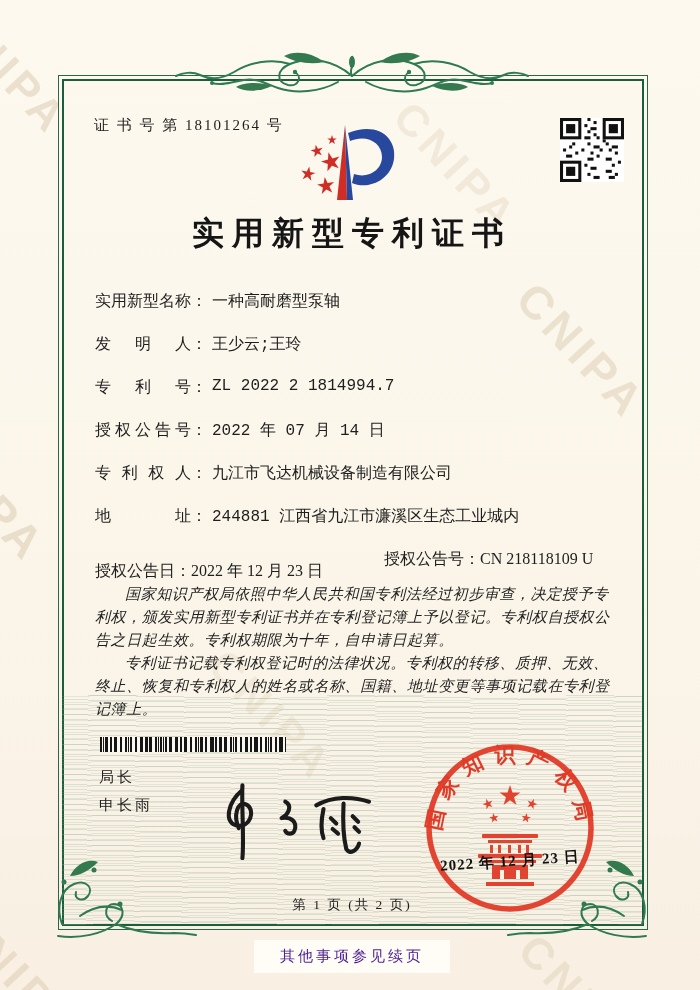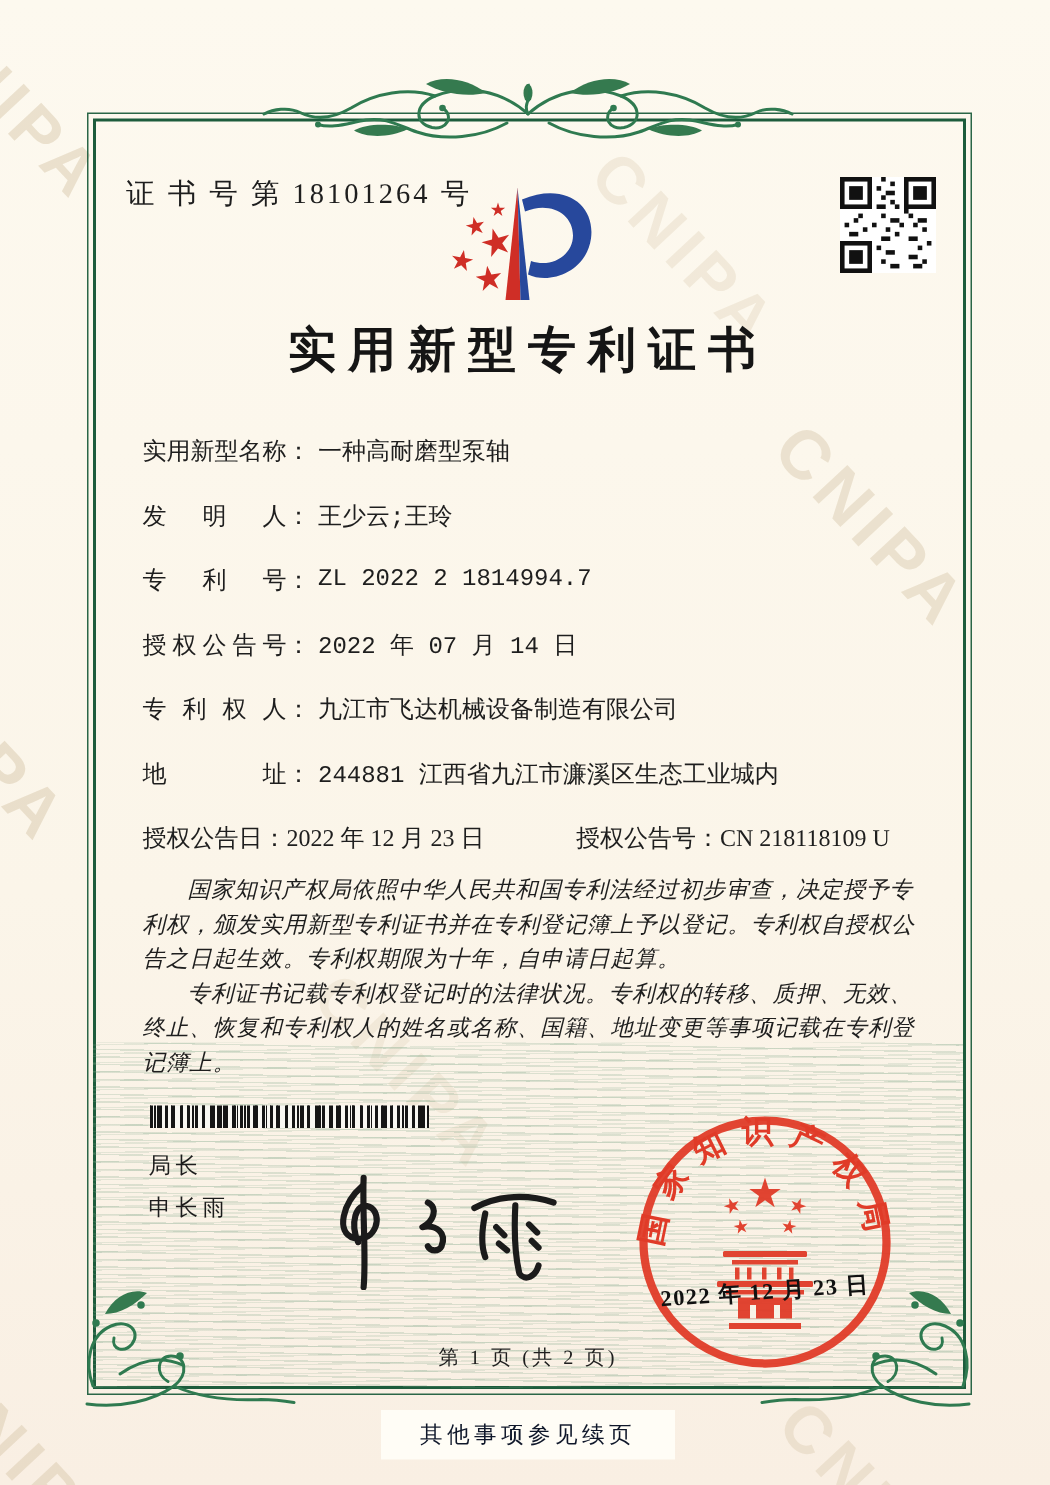--- a/index.html
+++ b/index.html
@@ -16,32 +16,32 @@
   .frame{position:absolute; left:58px; top:75px; width:588px; height:853px;
     border:1px solid #2a6647; z-index:1;}
   .frame-inner{position:absolute; left:3px; top:3px; right:3px; bottom:3px;
     border:2px solid #1d5c3c;}
   .waves{position:absolute; left:62px; top:695px; width:580px; height:230px; z-index:1;
     background-image:
       repeating-linear-gradient(1.2deg, rgba(125,165,135,.25) 0 1px, transparent 1px 5px),
       repeating-linear-gradient(-1.2deg, rgba(125,165,135,.18) 0 1px, transparent 1px 6px);}
   .orn{position:absolute; z-index:2;}
   .orn-br{transform:scaleX(-1);}
-  .cert-no{position:absolute; left:84px; top:116px; font-size:19px; letter-spacing:2px; z-index:2;}
+  .cert-no{position:absolute; left:94px; top:116px; font-size:15px; letter-spacing:2px; z-index:2;}
   .logo{position:absolute; left:295px; top:113px; z-index:2;}
   .qr{position:absolute; left:560px; top:118px; z-index:2;}
   .title{position:absolute; left:0; top:212px; width:704px; margin:0; text-align:center;
     font-size:32px; font-weight:bold; letter-spacing:8px; color:#151515; z-index:2;}
   .fields{position:absolute; left:95px; top:291px; width:530px; z-index:2;}
   .field-row{display:flex; height:43px; font-size:16px; position:relative;font-family:Liberation Mono, monospace;}
   .f-label{display:inline-block; width:96px; text-align:justify; text-align-last:justify; flex:none;}
   .f-colon{flex:none; padding-right:5px;}
   .f-value{white-space:nowrap;}
   .grant-row{height:43px; font-size:16px; position:relative;}
-  .grant-a{position:absolute; left:0; top:0; white-space:nowrap;text-align:center;}
+  .grant-a{position:absolute; left:0; top:12px; white-space:nowrap;text-align:center;}
   .grant-b{position:absolute; left:260px; top:0; white-space:nowrap;margin-left:29px;}
   .paras{position:absolute; left:95px; top:583px; width:524px; font-size:15px;
     line-height:23px; letter-spacing:.6px; z-index:2;}
   .paras p{margin:0; text-indent:2em;font-style:italic;}
   .barcode{position:absolute; left:100px; top:737px; width:186px; height:15px; z-index:2;
     background-color:#f8f7f2;
     background-image:
       repeating-linear-gradient(90deg,#151515 0 2px,transparent 2px 5px),
       repeating-linear-gradient(90deg,#151515 0 1px,transparent 1px 7px),
       repeating-linear-gradient(90deg,transparent 0 3px,#151515 3px 4px,transparent 4px 11px);}
@@ -50,21 +50,21 @@
   .signer div{margin-bottom:9px;}
   .signature{position:absolute; left:208px; top:778px; z-index:3;}
   .seal-wrap{position:absolute; left:424px; top:742px; width:172px; height:172px; z-index:4;}
   .seal-date{position:absolute; left:4px; top:110px; width:164px; text-align:center;
     font-size:15px; font-weight:bold; letter-spacing:1px; color:#111;
     transform:rotate(-4deg); z-index:5;}
   .page-ind{position:absolute; left:0; top:896px; width:704px; text-align:center;
     font-size:13.5px; letter-spacing:2px; z-index:2;}
   .footer-note{position:absolute; left:0; top:940px; width:704px; text-align:center; z-index:2;}
   .footer-note span{display:inline-block; background:#fffdf6; padding:7px 26px;
-    font-size:15px; letter-spacing:3px; color:#0f172a;}
+    font-size:15px; letter-spacing:3px; color:#4c1d95;}
 </style>
 </head>
 <body>
 
 <div class="cert">
 
   <span class="wm" style="left:-30px;top:-6px;font-size:44px;opacity:.33">CNIPA</span>
   <span class="wm" style="left:420px;top:92px;font-size:44px;opacity:.20">CNIPA</span>
   <span class="wm" style="left:545px;top:272px;font-size:46px;opacity:.30">CNIPA</span>
   <span class="wm" style="left:-55px;top:415px;font-size:46px;opacity:.33">CNIPA</span>

